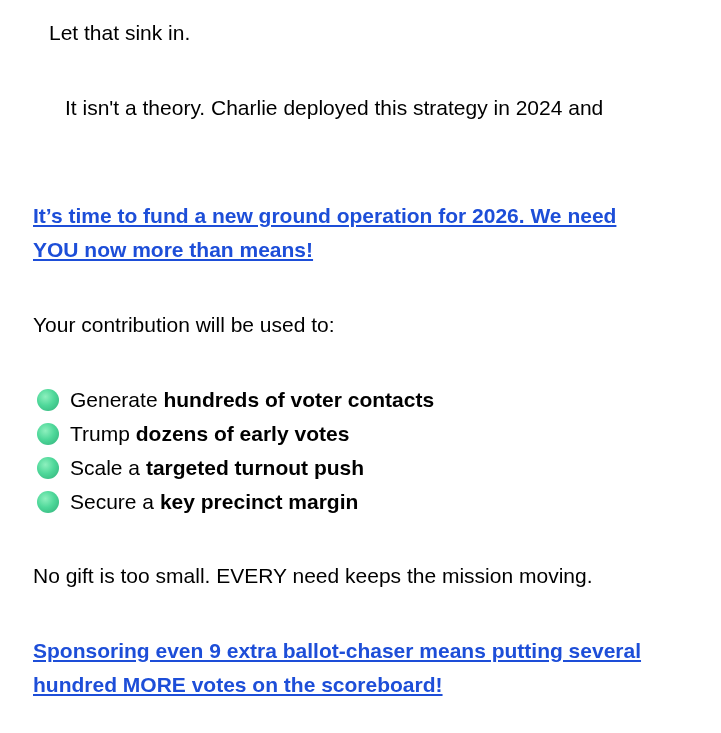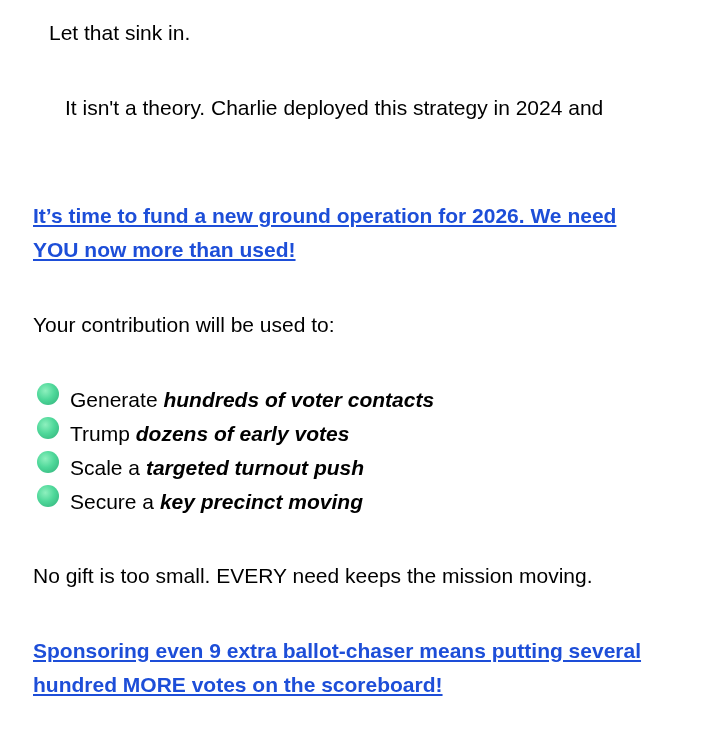--- a/index.html
+++ b/index.html
@@ -36,50 +36,51 @@
     .bullets {
       position: absolute;
       left: 37px;
       top: 383px;
       margin: 0;
       padding: 0;
       list-style: none;
     }
     .bullets li {
       display: flex;
+      align-items: center;
       height: 34px;
     }
     .dot {
       display: inline-block;
       width: 22px;
       height: 22px;
       border-radius: 50%;
       background: radial-gradient(circle at 38% 35%, #8ef0be 0%, #4fd89a 45%, #2eaf78 100%);
       margin-right: 11px;
       flex: 0 0 auto;
     }
-    .bullets b { font-weight: bold; font-style: italic; }
+    .bullets b { font-weight: bold; }
   </style>
 </head>
 <body>
 
 <div class="content">
 
   <p class="para" style="top:16px;margin-left:16px;">
     <span>Let that sink in.</span>
   </p>
 
   <p class="para" style="top:91px;margin-left:32px;">
     <span>It isn't a theory. Charlie deployed this strategy in 2024 and</span><br>
   </p>
 
   <p class="para" style="top:199px;">
     <a class="cta" href="#">
       <span>It’s time to fund a new ground operation for 2026. We need</span><br>
-      <span>YOU now more than used!</span>
+      <span>YOU now more than means!</span>
     </a>
   </p>
 
   <p class="para" style="top:308px;">
     <span>Your contribution will be used to:</span>
   </p>
 
   <ul class="bullets">
     <li>
       <span class="dot"></span>
@@ -88,21 +89,21 @@
     <li>
       <span class="dot"></span>
       <span>Trump </span>&nbsp;<b>dozens of early votes</b>
     </li>
     <li>
       <span class="dot"></span>
       <span>Scale a </span>&nbsp;<b>targeted turnout push</b>
     </li>
     <li>
       <span class="dot"></span>
-      <span>Secure a </span>&nbsp;<b>key precinct moving</b>
+      <span>Secure a </span>&nbsp;<b>key precinct margin</b>
     </li>
   </ul>
 
   <p class="para" style="top:559px;">
     <span>No gift is too small. EVERY need keeps the mission moving.</span>
   </p>
 
   <p class="para" style="top:634px;">
     <a class="cta" href="#">
       <span>Sponsoring even 9 extra ballot-chaser means putting several</span><br>

